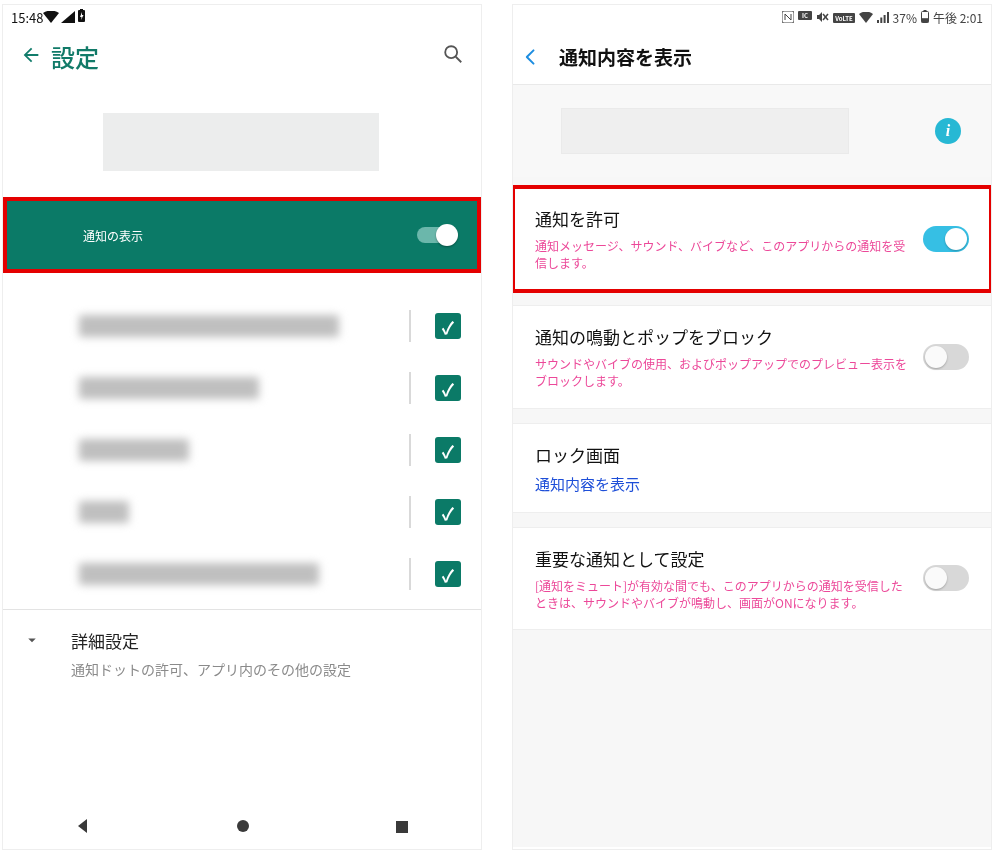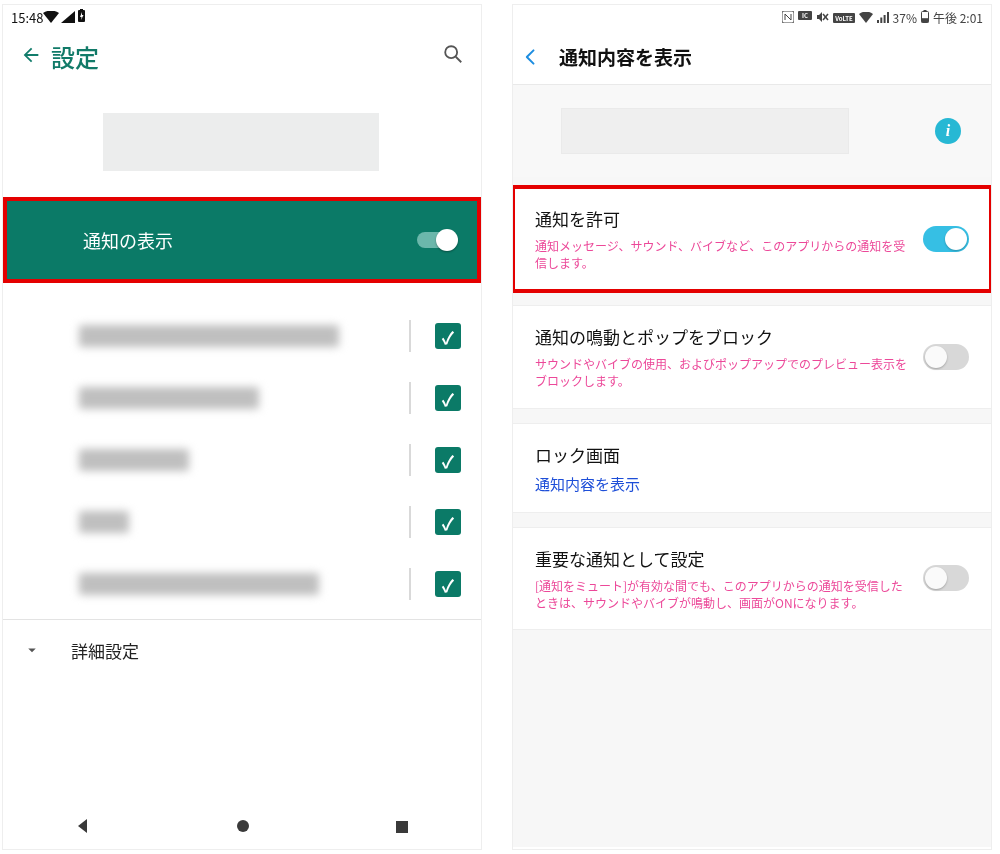--- a/index.html
+++ b/index.html
@@ -11,21 +11,21 @@
   
   .p1 .statusbar { height: 24px; display:flex; align-items:center; justify-content:flex-start; padding:0 10px 0 8px; font-size:13px; color:#111; }
   .p1 .statusbar .right { display:flex; align-items:center; gap:2px; }
   .p1 .appbar { height: 54px; display:flex; align-items:center; padding:0 8px; }
   .p1 .appbar .back { width:40px; text-align:center; font-size:22px; color:#127c6b; }
   .p1 .appbar .title { flex:1; font-size:24px; color:#117a68; font-weight:500; }
   .p1 .appbar .search { width:40px; text-align:center; font-size:20px; color:#555; }
   .p1 .appcard { margin: 30px 0 26px 100px; width: 276px; height: 58px; background:#eceded; }
 
   .p1 .hi { border:4px solid #e40000; }
-  .p1 .showrow { background:#0b7a67; height:78px; display:flex; align-items:center; padding-left:76px; padding-right:22px; color:#fff; font-size:18px; }
+  .p1 .showrow { background:#0b7a67; height:68px; display:flex; align-items:center; padding-left:76px; padding-right:22px; color:#fff; font-size:12px; }
   .p1 .showrow .spacer { flex:1; }
 
   .toggle-pill { position:relative; width:38px; height:16px; border-radius:10px; }
   .toggle-pill .knob { position:absolute; top:-3px; width:22px; height:22px; border-radius:50%; background:#fff; box-shadow:0 1px 2px rgba(0,0,0,.35); }
   .toggle-pill.on-dark { background:#6bb7ab; }
   .toggle-pill.on-dark .knob { right:-3px; }
 
   .p1 .chlist { padding-top: 22px; }
   .p1 .chrow { height:62px; display:flex; align-items:center; padding-left:76px; padding-right:20px; }
   .p1 .chrow .blur { flex:1; height:22px; background:#bfbfbf; filter: blur(4px); border-radius:3px; margin-right: 20px; }
@@ -160,20 +160,21 @@
 
   <div class="sep"></div>
   <div class="adv">
     <div class="chev">
       <svg width="18" height="18" viewBox="0 0 24 24">
           <path d="M7 10l5 5 5-5z" fill="#555"></path>
         </svg>
     </div>
     <div class="txt">
       <div class="t">詳細設定</div>
+      <div class="s">通知ドットの許可、アプリ内のその他の設定</div>
     </div>
   </div>
 
   <div class="navbar">
     <span><svg width="16" height="16" viewBox="0 0 16 16">
           <path d="M12 1 L3 8 L12 15 Z" fill="#3a3a3a"></path>
         </svg></span>
     <span><svg width="16" height="16" viewBox="0 0 16 16">
           <circle cx="8" cy="8" r="6" fill="#3a3a3a"></circle>
         </svg></span>

